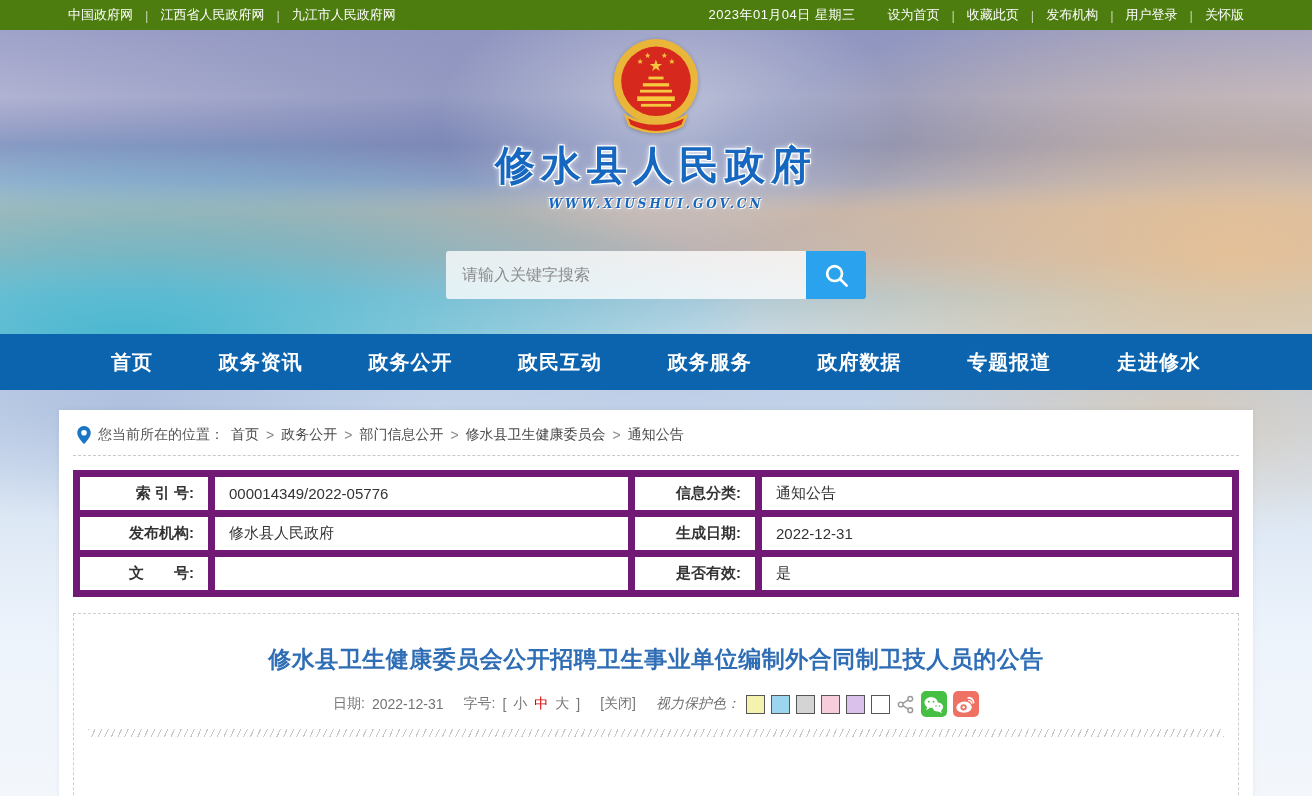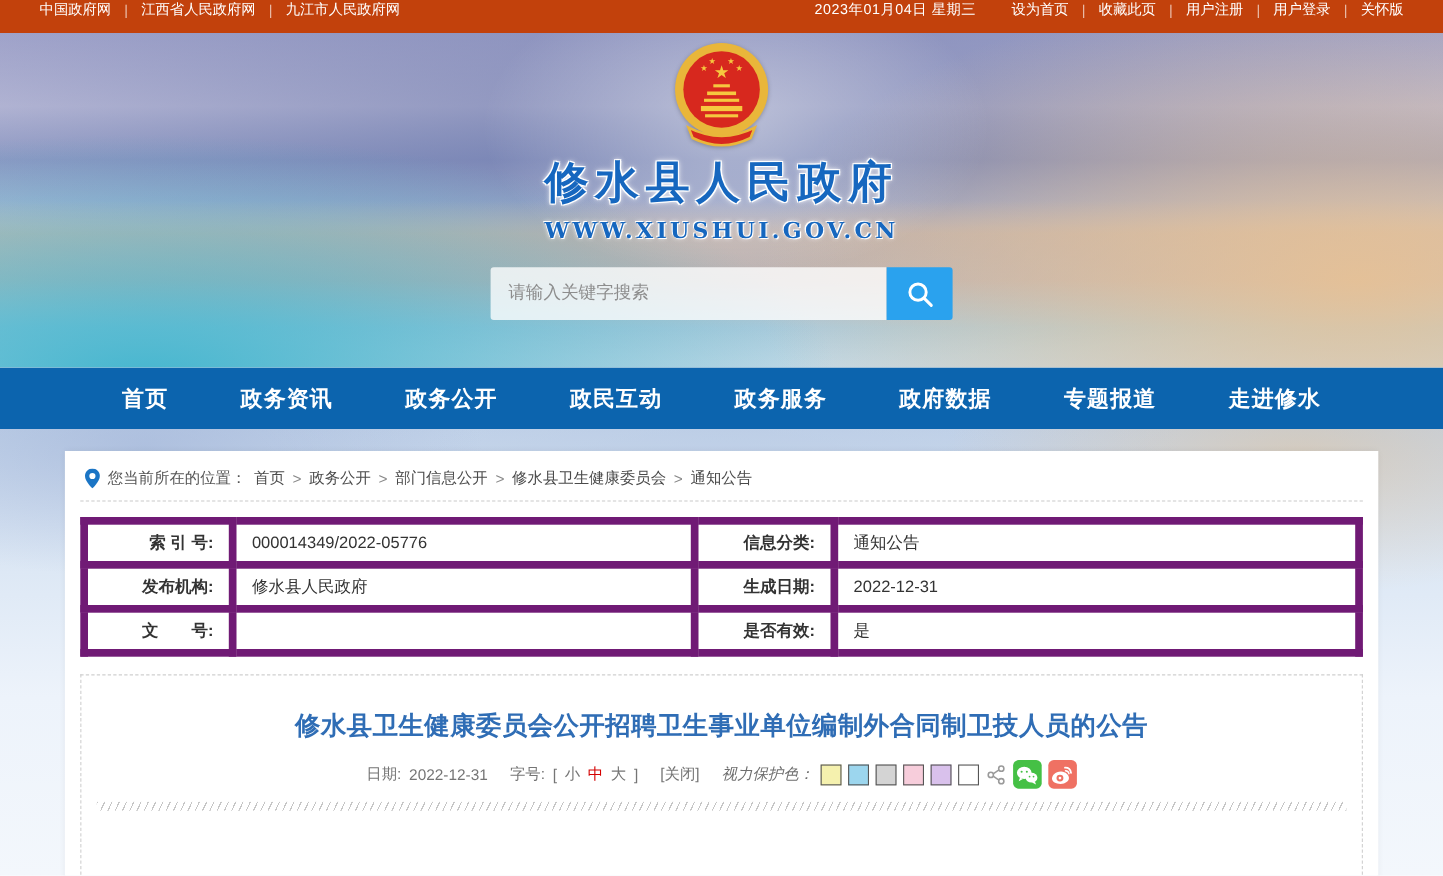--- a/index.html
+++ b/index.html
@@ -3,22 +3,22 @@
 <meta charset="utf-8">
 <style>
   html,body{margin:0;padding:0;}
   body{
     width:1312px;height:796px;overflow:hidden;
     font-family:"Liberation Sans","DejaVu Sans",sans-serif;
     background:#f3f7fc;color:#333;
   }
   
   .topbar{
-    height:30px;background:#c2410c;color:#fff;font-size:13px;
-    display:flex;align-items:flex-start;padding:0 36px;box-sizing:border-box;
+    height:30px;background:#4d7c0f;color:#fff;font-size:13px;
+    display:flex;align-items:center;padding:0 68px;box-sizing:border-box;
   }
   .topbar a{color:#fff;text-decoration:none;cursor:pointer;}
   .tb-left,.tb-right{display:flex;align-items:center;gap:12px;}
   .tb-right{margin-left:auto;}
   .tb-sep{color:rgba(255,255,255,.65);}
   .tb-date{margin-right:20px;letter-spacing:.5px;}
   
   .banner{
     position:relative;height:304px;overflow:hidden;
     background:
@@ -30,24 +30,25 @@
       linear-gradient(180deg, #a8aacf 0%, #c4c4de 22%, #9aa4cb 38%, #c9d2e3 58%, #cfdde9 100%);
   }
   .banner-inner{position:relative;height:100%;display:flex;flex-direction:column;align-items:center;}
   .emblem{margin-top:6px;filter:drop-shadow(0 1px 2px rgba(0,0,0,.25));}
   .site-title{
     margin-top:2px;font-size:40px;font-weight:bold;letter-spacing:6px;color:#1667bf;
     text-shadow:0 0 6px #fff,0 0 3px #fff,1px 1px 0 #fff,-1px -1px 0 #fff,1px -1px 0 #fff,-1px 1px 0 #fff;
   }
   .site-url{
     margin-top:4px;font-family:"DejaVu Serif","Liberation Serif",serif;font-weight:bold;
-    font-size:20px;letter-spacing:3px;color:#1667bf;
+    font-size:12px;letter-spacing:3px;color:#1667bf;
     text-shadow:0 0 5px #fff,1px 1px 0 #fff,-1px -1px 0 #fff;
-  }
-  .search-bar{margin-top:22px;display:flex;}
+    font-style:italic;
+  }
+  .search-bar{margin-top:40px;display:flex;}
   .search-input{
     width:360px;height:48px;border:none;outline:none;box-sizing:border-box;
     background:rgba(255,255,255,.78);padding:0 16px;font-size:16px;color:#333;
     border-radius:3px 0 0 3px;font-family:inherit;
   }
   .search-input::placeholder{color:#8d8d8d;}
   .search-btn{
     width:60px;height:48px;border:none;cursor:pointer;border-radius:0 3px 3px 0;
     display:flex;align-items:center;justify-content:center;background:#2aa2ee;
   }
@@ -102,21 +103,21 @@
     <a>江西省人民政府网</a>
     <span class="tb-sep">|</span>
     <a>九江市人民政府网</a>
   </div>
   <div class="tb-right">
     <span class="tb-date">2023年01月04日 星期三</span>
     <a>设为首页</a>
     <span class="tb-sep">|</span>
     <a>收藏此页</a>
     <span class="tb-sep">|</span>
-    <a>用户注册</a>
+    <a>发布机构</a>
     <span class="tb-sep">|</span>
     <a>用户登录</a>
     <span class="tb-sep">|</span>
     <a>关怀版</a>
   </div>
 </div>
 
 <div class="banner">
   <div class="banner-inner">
     <svg class="emblem" width="94" height="100" viewBox="0 0 100 104">

